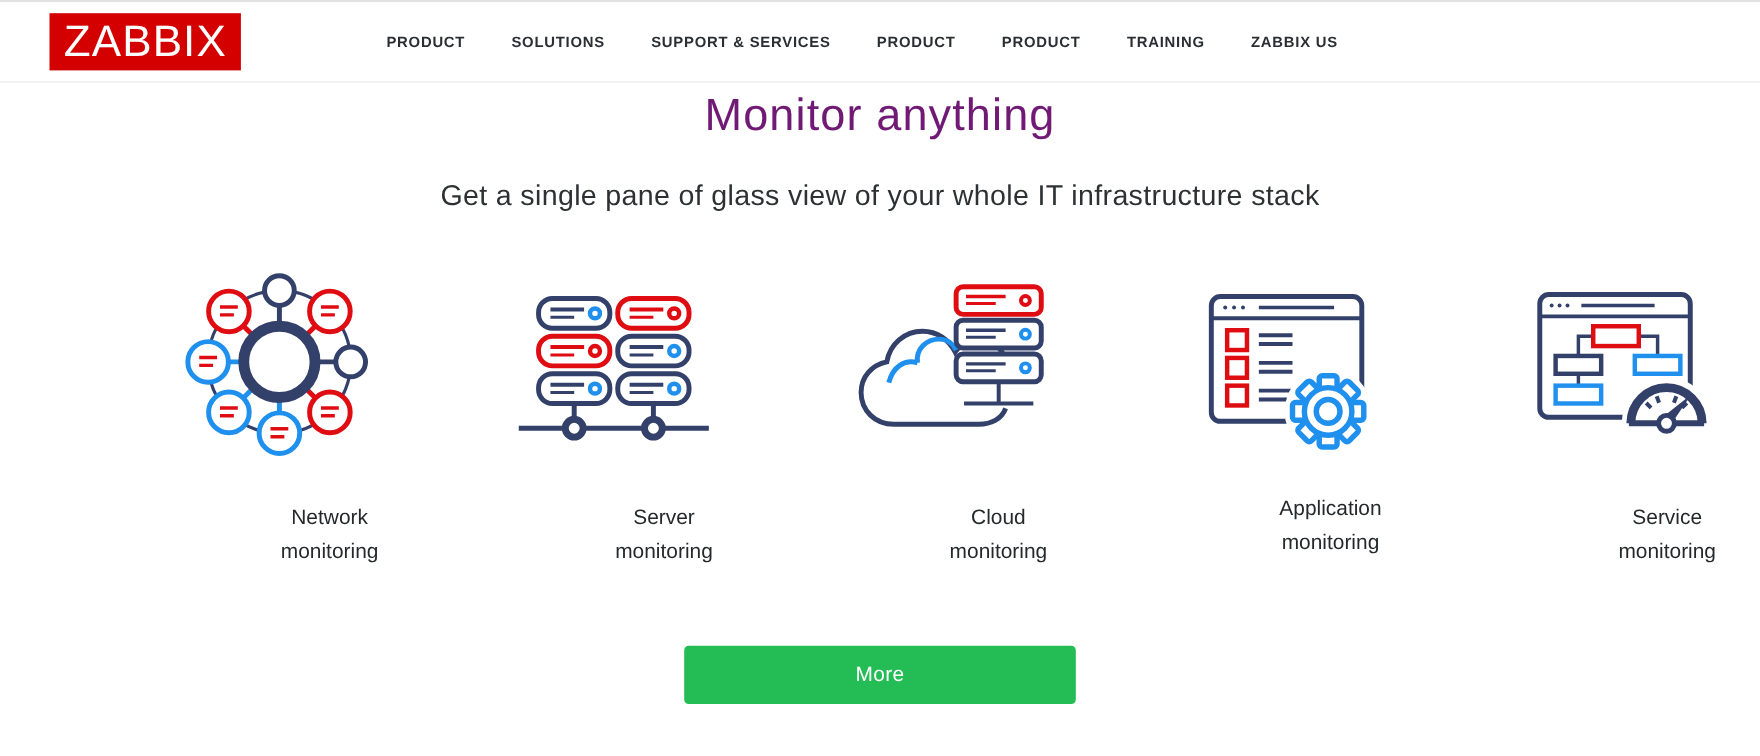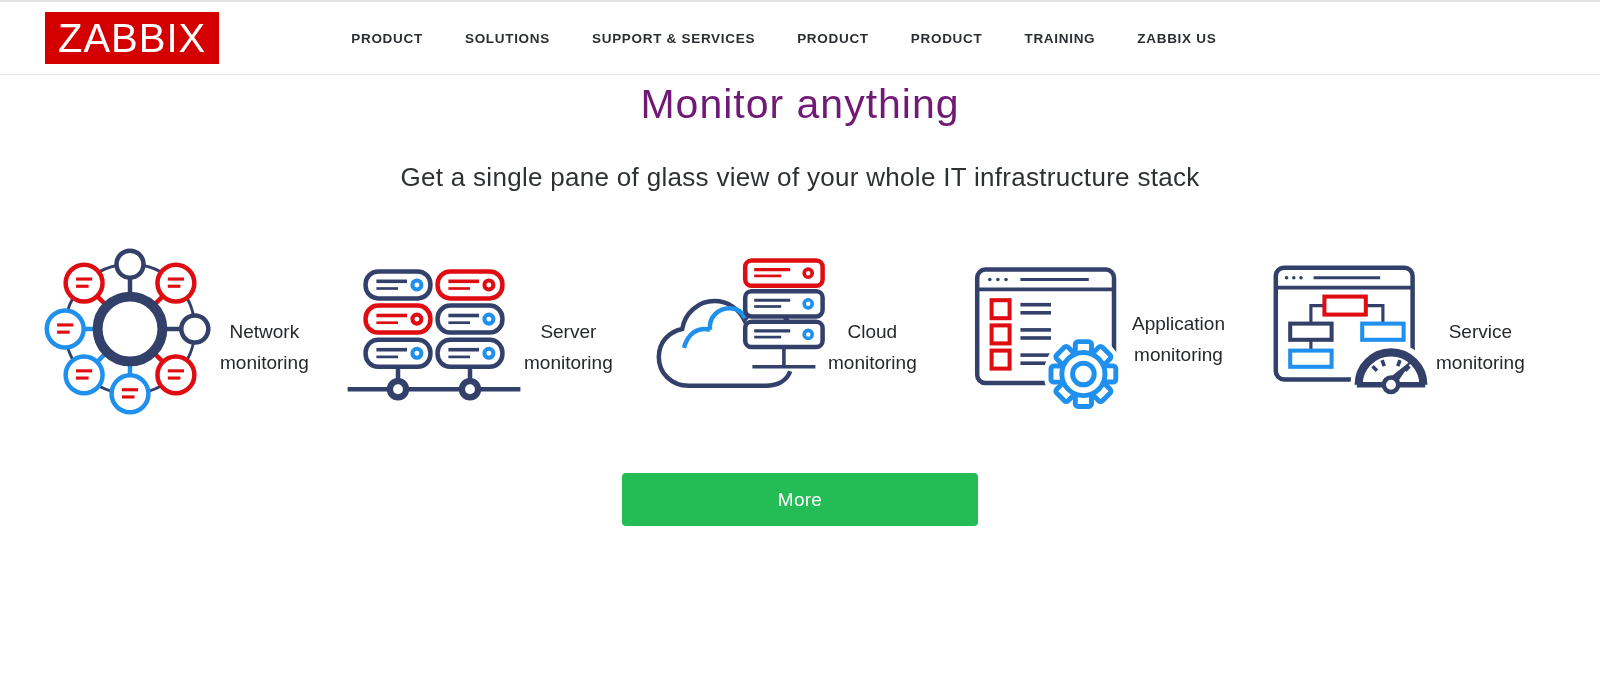--- a/index.html
+++ b/index.html
@@ -22,29 +22,29 @@
     font-family:"Liberation Sans", sans-serif; }
 
   
   .hero-title { margin-top:6px; text-align:center; color:#701a75;
     font-size:41px; font-weight:400; letter-spacing:1px; }
   .hero-subtitle { margin-top:34px; text-align:center; color:#2e3133;
     font-size:26px; font-weight:400; letter-spacing:0.3px; }
 
   
   .features { margin-top:46px; display:flex; justify-content:center; }
-  .feature { width:304px; display:flex; 
-    align-items:center; cursor:pointer; }
+  .feature { width:304px; display:flex; flex-direction:column;
+    align-items:flex-end; cursor:pointer; }
   .feature-icon { width:180px; height:180px; }
   .feature-label { margin-top:36px; text-align:center; color:#26292b;
     font-size:19px; line-height:31px; font-weight:400; }
   .feature-label.raise { position:relative; top:-8px; }
 
   
-  .more-btn { display:block; margin:54px auto 0; width:356px; height:53px;
+  .more-btn { display:block; margin:70px auto 0; width:356px; height:53px;
     background:#23bc55; color:#fff; border:none; border-radius:4px;
     font-size:19px; font-weight:400; letter-spacing:0.3px; cursor:pointer;
     font-family:"Liberation Sans", sans-serif; }
 </style>
 </head>
 <body>
 
 <div class="header">
   <div class="logo">ZABBIX</div>
 

